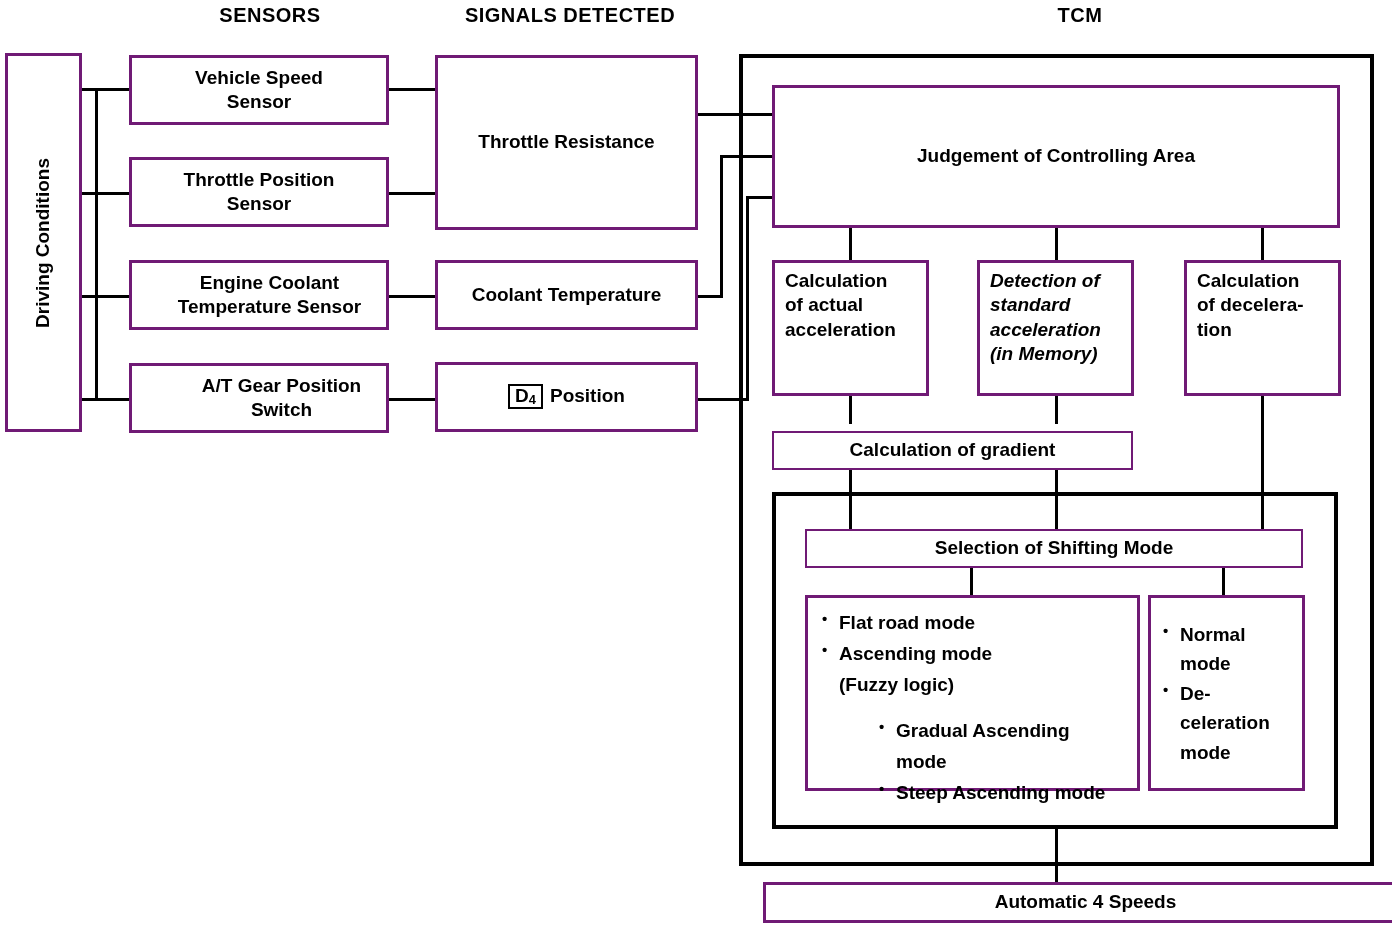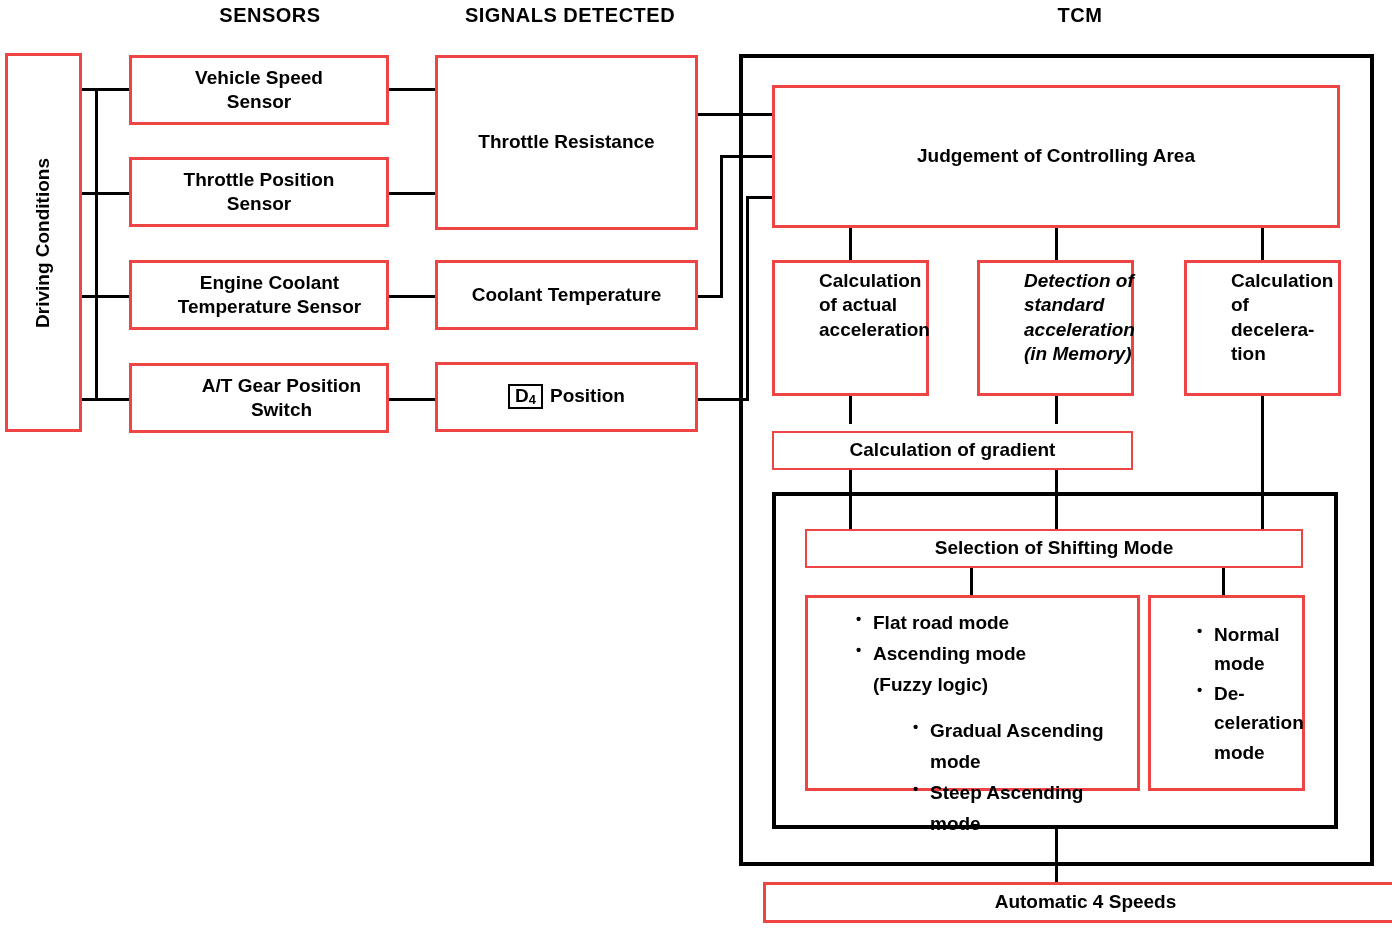--- a/index.html
+++ b/index.html
@@ -22,37 +22,37 @@
     position: absolute;
     font-weight: bold;
     font-size: 20px;
     letter-spacing: 0.5px;
     text-align: center;
     white-space: nowrap;
   }
   .bx {
     position: absolute;
     box-sizing: border-box;
-    border: 3px solid #ef4444;
+    border: 3px solid #701a75;
     background: #fff;
     display: flex;
     align-items: center;
     justify-content: center;
     font-weight: bold;
     font-size: 19px;
     line-height: 1.28;
     text-align: center;
     z-index: 3;
   }
   .bx.thin { border-width: 2px; }
   .bx.left-align {
     justify-content: flex-start;
     text-align: left;
   }
-  .bx.top-align { align-items: flex-start; padding-left: 34px; }
+  .bx.top-align { align-items: flex-start; }
   .bx .pad { padding: 6px 10px; }
   .vert {
     writing-mode: vertical-rl;
     transform: rotate(180deg);
     white-space: nowrap;
   }
   .ln {
     position: absolute;
     background: #000;
     z-index: 1;

